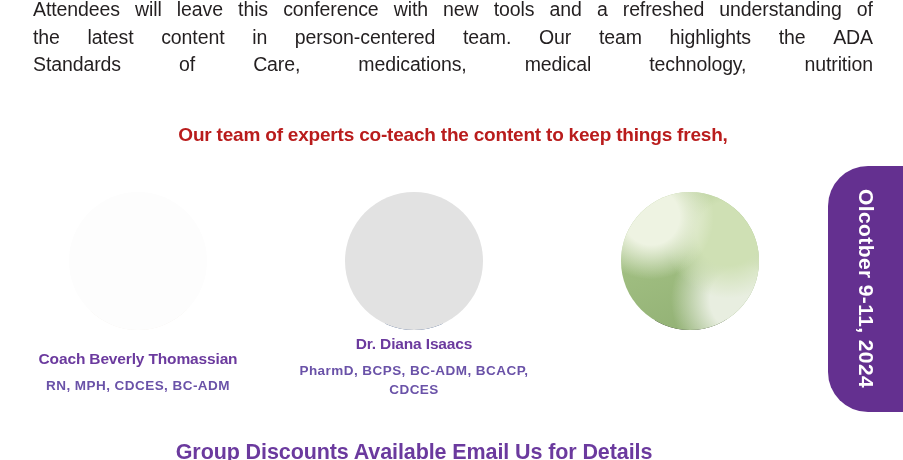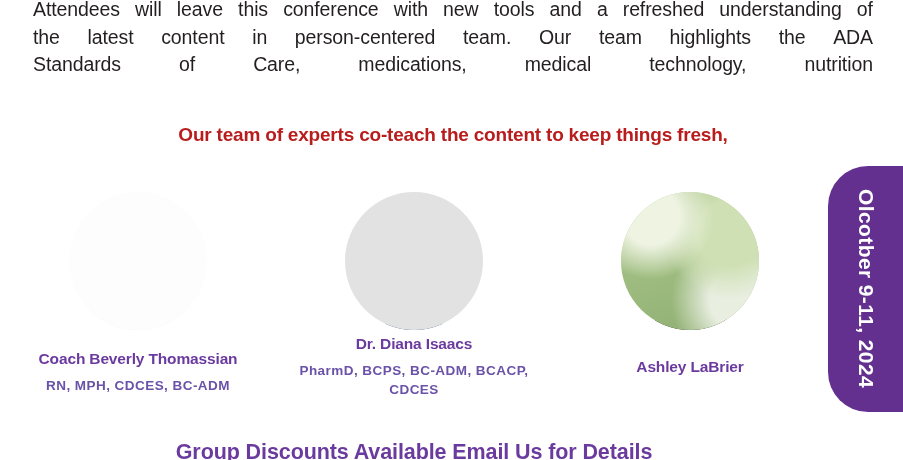--- a/index.html
+++ b/index.html
@@ -306,21 +306,20 @@
         <ellipse cx="80" cy="62" rx="4" ry="2.6" fill="#ffffff"></ellipse>
         <circle cx="62" cy="62" r="2.2" fill="#5b4530"></circle>
         <circle cx="80" cy="62" r="2.2" fill="#5b4530"></circle>
 
         <path d="M70 66 q2 6 -2 8" stroke="#d9a886" stroke-width="1.6" fill="none" stroke-linecap="round"></path>
 
         <path d="M60 80 q10 9 20 0 q-10 4 -20 0 Z" fill="#a8554f"></path>
         <path d="M62 80 q8 5 16 0 Z" fill="#fbf6f3"></path>
       </svg>
     </div>
-    <div class="speaker-name">Ashley LaBrier</div>
   </div>
 
 </div>
 
 <div id="date-tab">
   <div id="date-tab-text">Olcotber  9-11, 2024</div>
 </div>
 
 <div id="bottom-line">Group Discounts Available   Email Us for Details</div>
 

